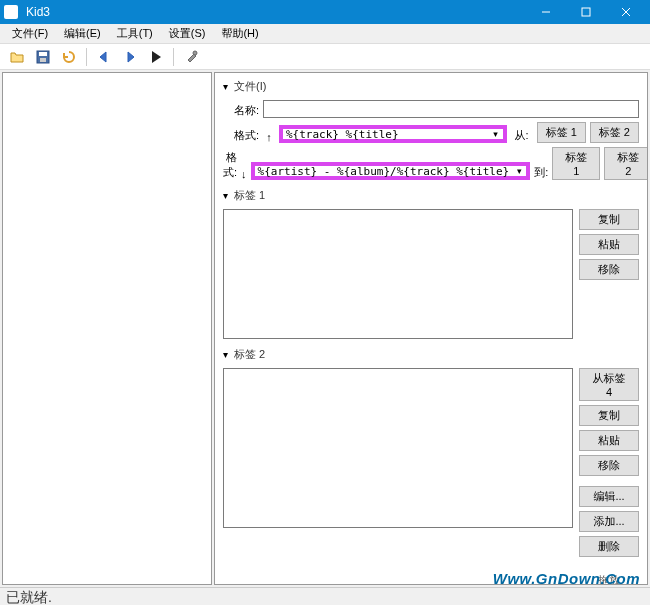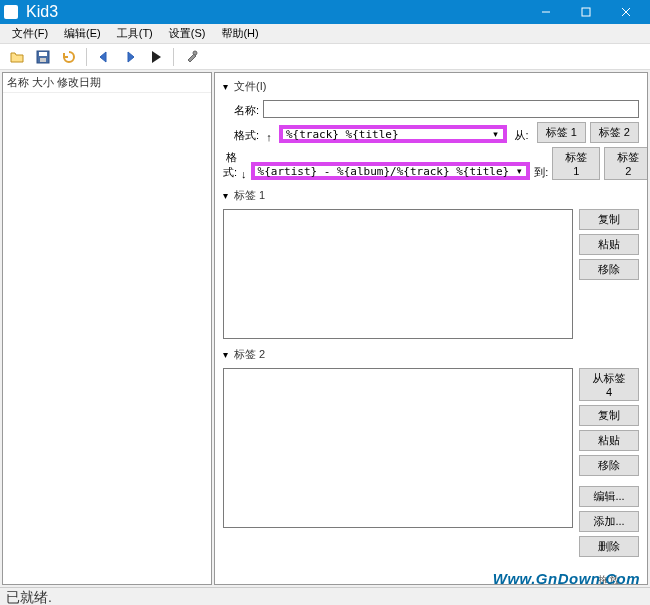--- a/index.html
+++ b/index.html
@@ -1,18 +1,18 @@
 <!DOCTYPE html>
 <html><head>
 <meta charset="utf-8">
 <style>
 * { margin: 0; padding: 0; box-sizing: border-box; }
 body { font-family: "Microsoft YaHei", "SimSun", sans-serif; font-size: 11px; background: #f0f0f0; width: 650px; height: 605px; overflow: hidden; display: flex; flex-direction: column; }
 .titlebar { background: #0a84d0; color: #fff; height: 24px; display: flex; align-items: center; padding: 0 4px; }
-.titlebar .title { flex: 1; font-size: 16px; padding-left: 4px; }
+.titlebar .title { flex: 1; font-size: 12px; padding-left: 4px; }
 .titlebar .win-btns { display: flex; }
 .titlebar .win-btn { width: 40px; height: 24px; display: flex; align-items: center; justify-content: center; color: #fff; cursor: pointer; }
 .app-icon { width: 14px; height: 14px; background: #fff; border-radius: 2px; display: inline-block; margin-right: 4px; }
 .menubar { background: #f0f0f0; height: 20px; display: flex; align-items: center; padding: 0 4px; border-bottom: 1px solid #ddd; }
 .menubar .menu-item { padding: 18px 8px; cursor: pointer; }
 .toolbar { background: #fff; height: 26px; display: flex; align-items: center; padding: 2px 6px; gap: 4px; border-bottom: 1px solid #ddd; }
 .tool-btn { width: 22px; height: 22px; display: flex; align-items: center; justify-content: center; cursor: pointer; border-radius: 2px; }
 .tool-sep { width: 1px; height: 18px; background: #ccc; margin: 0 2px; }
 .content { flex: 1; display: flex; background: #f0f0f0; padding: 2px; gap: 2px; overflow: hidden; }
 .left-pane { width: 210px; display: flex; flex-direction: column; gap: 2px; }
@@ -119,21 +119,20 @@
     <svg width="16" height="16">
         <path d="M5 11 L11 5 L13 7 L7 13 Z" fill="#999" stroke="#666"></path>
         <circle cx="12" cy="4" r="2" fill="#999" stroke="#666"></circle>
       </svg>
   </div>
 </div>
 
 <div class="content">
   <div class="left-pane">
     <div class="panel top">
-      <div class="panel-header">名称  大小  修改日期</div>
       <div class="panel-body"></div>
     </div>
   </div>
 
   <div class="right-pane">
 
     <div class="section-row">
       <span class="collapse-btn">▾</span>
       <span class="section-label">文件(I)</span>
     </div>

